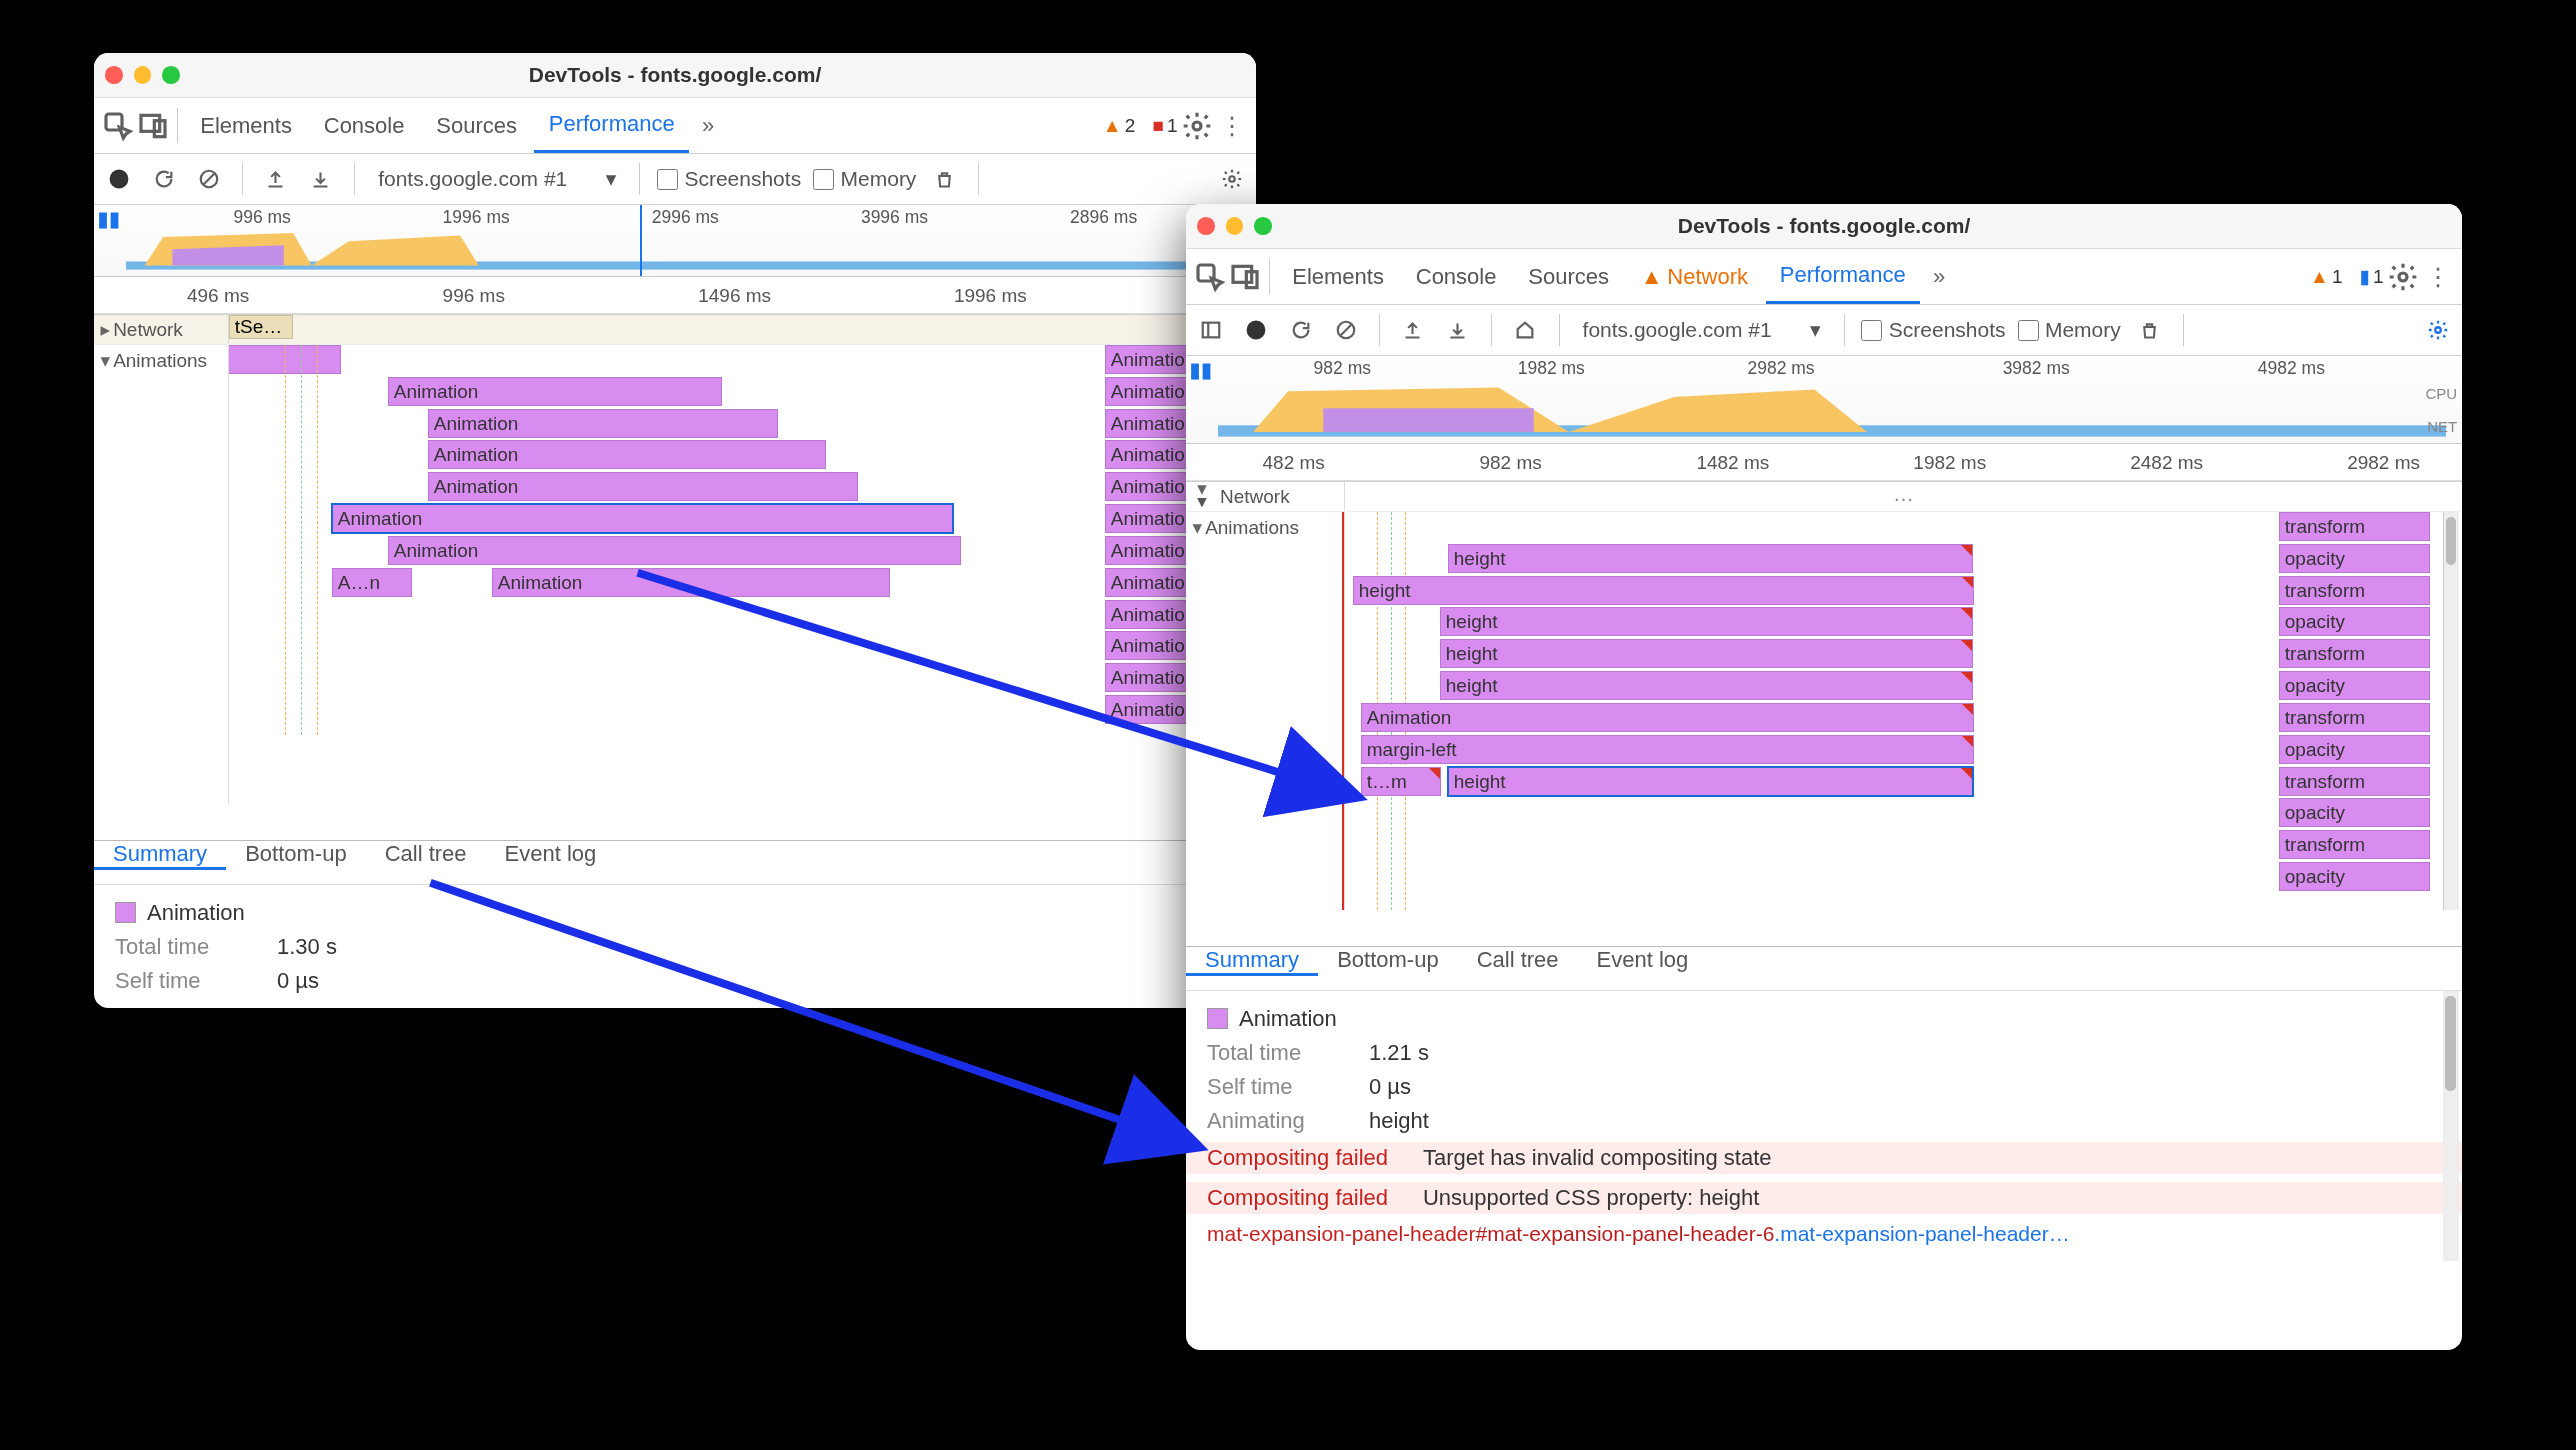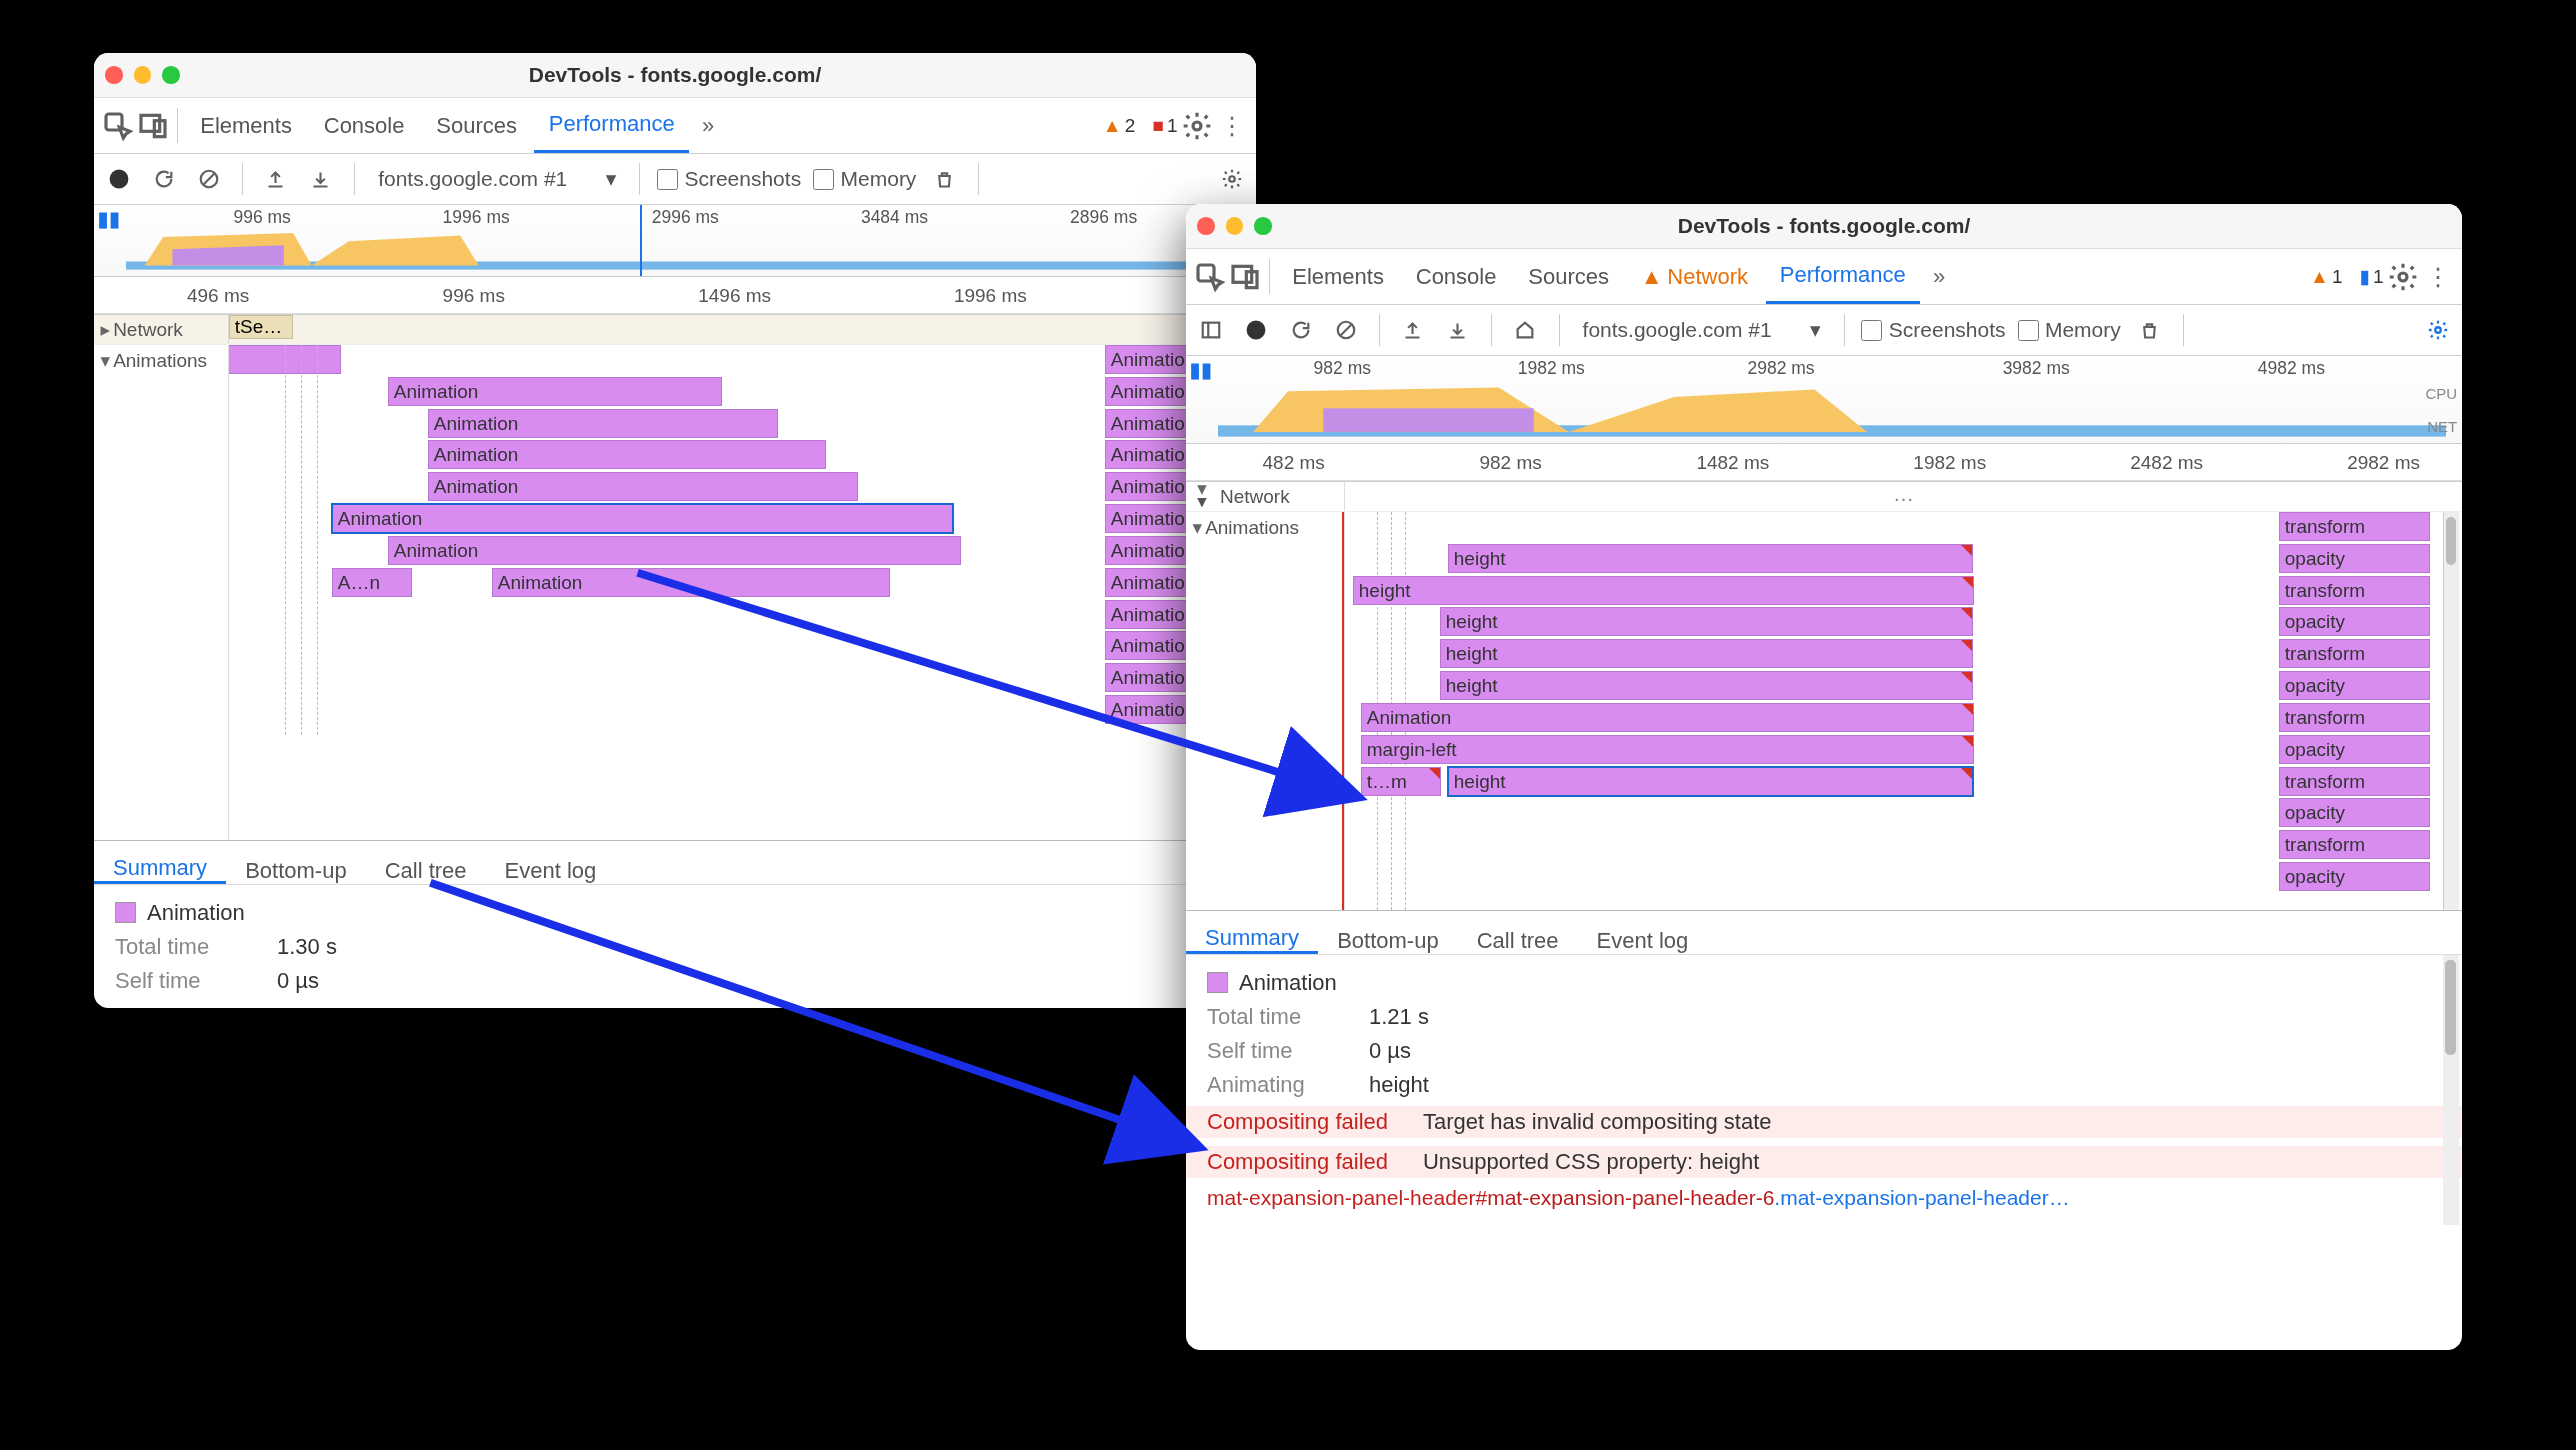--- a/index.html
+++ b/index.html
@@ -49,21 +49,21 @@
   .track-head.exp .tri::before{ content:"▾";}
   .track-body { flex:1; position:relative; }
   .flame-area { background:#fff; position:relative; }
 
   .bar { position:absolute; height:29px; border:0.8px solid rgba(0,0,0,.15); font-size:19px; padding-left:4.8px; display:flex; align-items:center; overflow:hidden; white-space:nowrap;}
   .bar.anim { background:#d98cf0; color:#333;}
   .bar.sel { outline:2.4px solid #1967d2; outline-offset:-1.6px;}
   .bar .warn-tri { position:absolute; right:0; top:0; width:0;height:0; border-left:11px solid transparent; border-top:11px solid #d93025;}
   .cpu-label { position:absolute; right:4.8px; font-size:15px; color:#888;}
 
-  .panels-tabs { height:45px; border-top:0.8px solid #bbb; border-bottom:0.8px solid #ddd; display:flex; align-items:flex-end; font-size:22px; color:#555;}
+  .panels-tabs { height:45px; border-top:0.8px solid #bbb; border-bottom:0.8px solid #ddd; display:flex; align-items:flex-start; font-size:22px; color:#555;margin-top:36px;}
   .panels-tabs .ptab{ padding:0 19px; display:flex;align-items:center; cursor:pointer;}
   .panels-tabs .ptab.active{ color:#1a73e8; border-bottom:3.2px solid #1a73e8;}
 
   .summary { padding:14.3px 21px; font-size:22px; color:#555; display:flex; flex-direction:column; gap:8px;}
   .sum-title { display:flex; align-items:center; gap:11px; color:#333;}
   .sw { width:21px; height:21px; background:#d98cf0; border:0.8px solid #999;}
   .kv { display:flex; gap:19px;}
   .kv .k{ color:#888; width:143px;}
   .kv .v{ color:#333;}
   .kv.err .k{ color:#c5221f; width:auto; margin-right:16px;}
@@ -184,21 +184,21 @@
       </div>
   </div>
 
   <div class="timeline-area" style="position:relative;">
     <div class="overview">
       <div class="ov-pause">▮▮</div>
       <div class="ov-ticks">
         <span style="left:12%">996 ms</span>
         <span style="left:30%">1996 ms</span>
         <span style="left:48%">2996 ms</span>
-        <span style="left:66%">3484 ms</span>
+        <span style="left:66%">3996 ms</span>
         <span style="left:84%">2896 ms</span>
       </div>
       <div class="ov-wave">
         <svg width="100%" height="100%" viewBox="0 0 600 50" preserveAspectRatio="none">
           <rect x="0" y="40" width="600" height="10" fill="#74b6e8"></rect>
           <path d="M10 45 L20 10 L90 5 L100 45 L120 15 L180 8 L190 45 L600 45 Z" fill="#f7c663"></path>
           <path d="M25 25 L85 20 L85 45 L25 45 Z" fill="#c38fe6"></path>
         </svg>
       </div>
       <div style="position:absolute;left:47%;top:0;bottom:0;width:1.6px;background:#1a73e8"></div>

